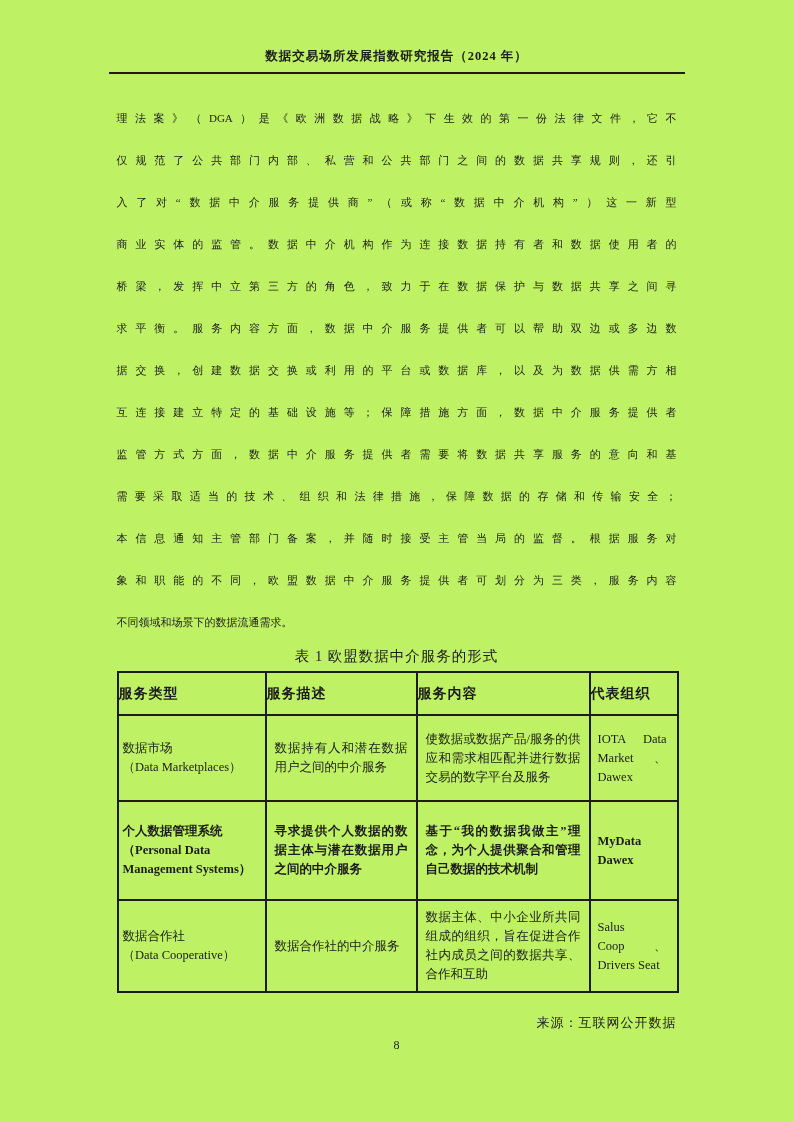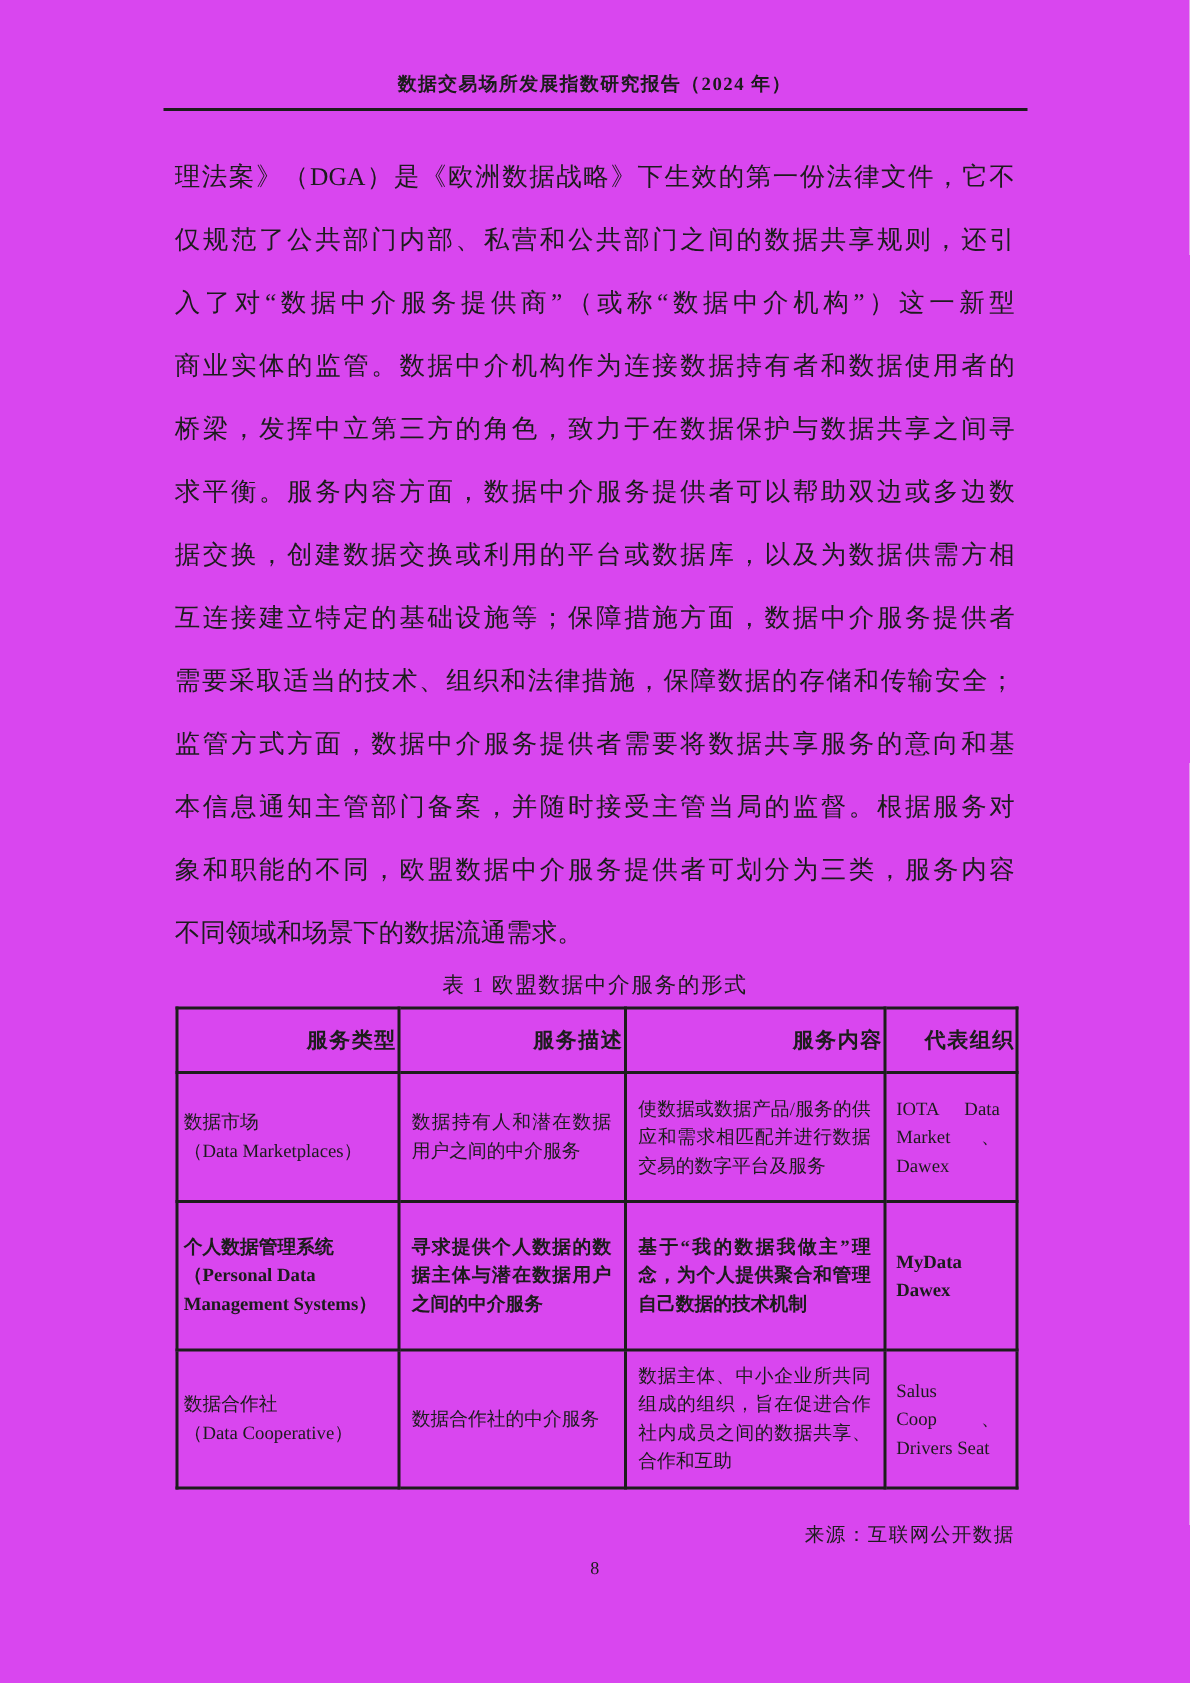--- a/index.html
+++ b/index.html
@@ -1,20 +1,20 @@
 <!DOCTYPE html>
 <html><head>
 <meta charset="utf-8">
 <style>
   * { margin: 0; padding: 0; box-sizing: border-box; }
   html, body { background: #e8e8e8; }
   .page {
     width: 793px; height: 1122px;
     margin: 0 auto;
-    background: #d946ef;
+    background: #bef264;
     position: relative;
     font-family: "Liberation Serif", "DejaVu Serif", serif;
     color: #1c1c1c;
     overflow: hidden;
   }
   .header {
     width: 576px;
     margin: 0 auto;
     padding-top: 48px;
     padding-bottom: 7px;
@@ -29,21 +29,21 @@
   .content {
     width: 560px;
     margin: 0 auto;
   }
   .paragraph {
     margin-top: 23px;
   }
   .para-line {
     height: 42px;
     line-height: 42px;
-    font-size: 17px;
+    font-size: 11px;
     text-align: justify;
     text-align-last: justify;
     white-space: nowrap;
   }
   .para-line.last-line {
     text-align-last: left;
   }
   .table-caption {
     text-align: center;
     font-size: 14.5px;
@@ -61,21 +61,21 @@
     vertical-align: middle;
   }
   col.c1 { width: 148px; }
   col.c2 { width: 151px; }
   col.c3 { width: 173px; }
   col.c4 { width: 88px; }
   th.col-header {
     height: 43px;
     font-size: 14px;
     font-weight: bold;
-    text-align: right;
+    text-align: left;
     letter-spacing: 1px;
   }
   td.cell {
     font-size: 12.5px;
     line-height: 19px;
     padding: 7px 8px;
   }
   td.cell-type {
     text-align: left;
     white-space: pre-line;
@@ -118,22 +118,22 @@
 
     <div class="paragraph">
       <div class="para-line">理法案》（DGA）是《欧洲数据战略》下生效的第一份法律文件，它不</div>
       <div class="para-line">仅规范了公共部门内部、私营和公共部门之间的数据共享规则，还引</div>
       <div class="para-line">入了对“数据中介服务提供商”（或称“数据中介机构”）这一新型</div>
       <div class="para-line">商业实体的监管。数据中介机构作为连接数据持有者和数据使用者的</div>
       <div class="para-line">桥梁，发挥中立第三方的角色，致力于在数据保护与数据共享之间寻</div>
       <div class="para-line">求平衡。服务内容方面，数据中介服务提供者可以帮助双边或多边数</div>
       <div class="para-line">据交换，创建数据交换或利用的平台或数据库，以及为数据供需方相</div>
       <div class="para-line">互连接建立特定的基础设施等；保障措施方面，数据中介服务提供者</div>
+      <div class="para-line">监管方式方面，数据中介服务提供者需要将数据共享服务的意向和基</div>
       <div class="para-line">需要采取适当的技术、组织和法律措施，保障数据的存储和传输安全；</div>
-      <div class="para-line">监管方式方面，数据中介服务提供者需要将数据共享服务的意向和基</div>
       <div class="para-line">本信息通知主管部门备案，并随时接受主管当局的监督。根据服务对</div>
       <div class="para-line">象和职能的不同，欧盟数据中介服务提供者可划分为三类，服务内容</div>
       <div class="para-line last-line">不同领域和场景下的数据流通需求。</div>
     </div>
 
     <div class="table-caption">表 1 欧盟数据中介服务的形式</div>
 
     <table class="data-table">
       <colgroup>
         <col class="c1">

